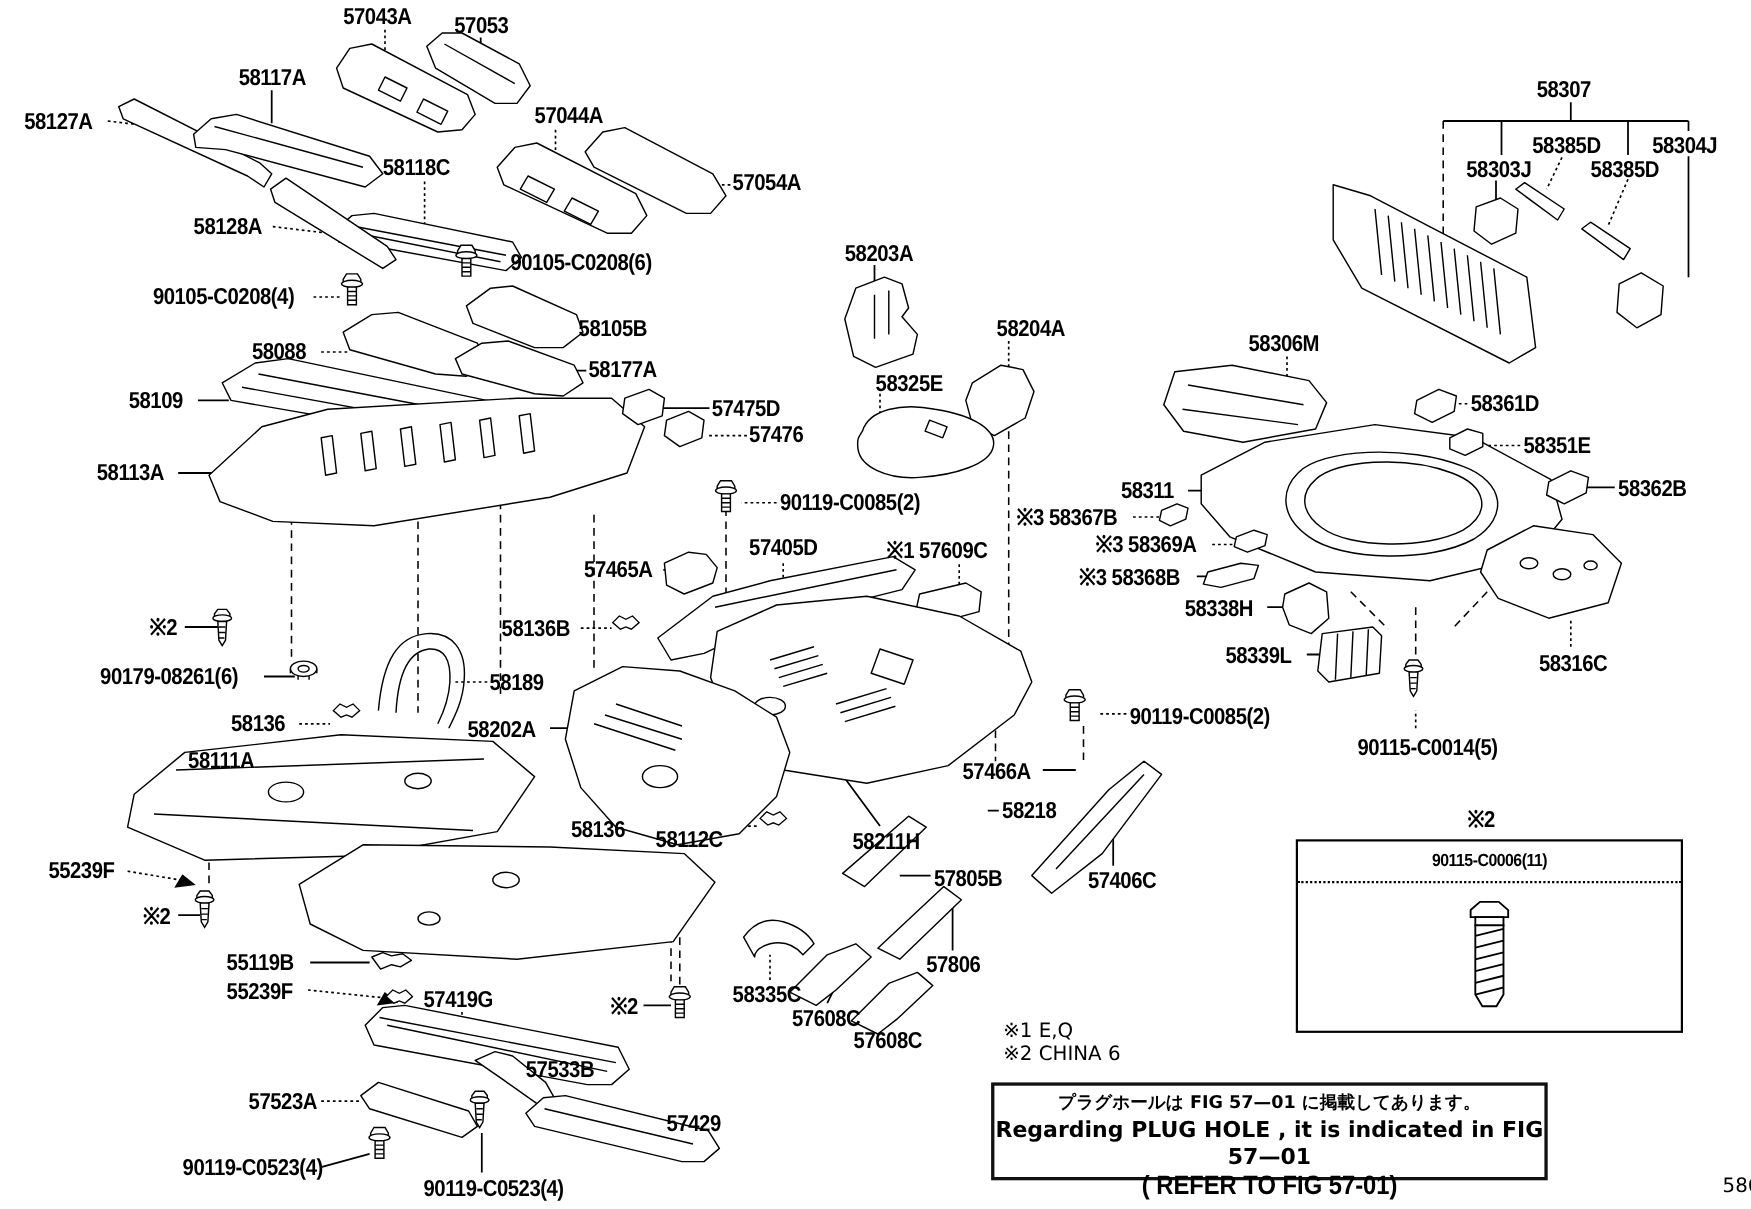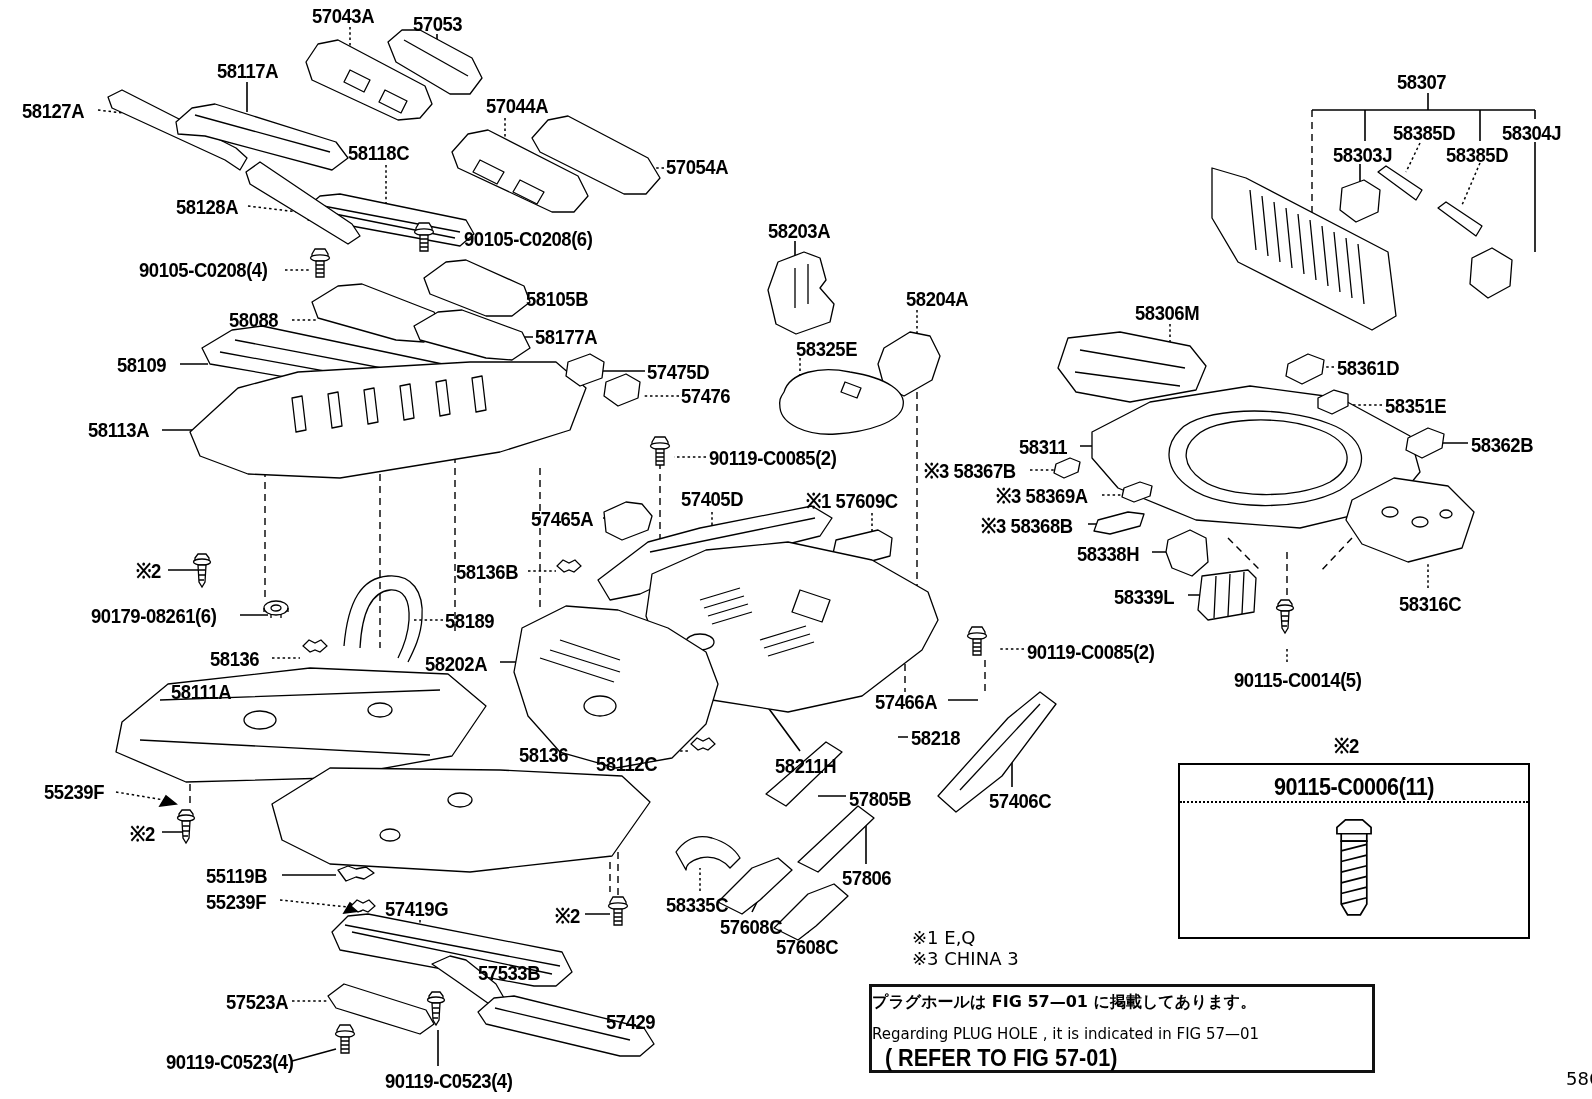--- a/index.html
+++ b/index.html
@@ -7,29 +7,29 @@
           font-family:"Liberation Sans",sans-serif;color:#000;}
   #art{position:absolute;left:0;top:0;}
   .lbl{position:absolute;font-weight:bold;font-size:21px;line-height:1;white-space:nowrap;
        letter-spacing:-0.5px;transform:scaleX(.88);transform-origin:0 0;color:#000;}
   .lbl.n{font-weight:normal;font-size:18px;letter-spacing:0;transform:none;
          font-family:"DejaVu Sans",sans-serif;}
   .ref-table{position:absolute;left:1178px;top:763px;width:348px;height:172px;
              border:2px solid #000;display:flex;}
   .ref-table .col{flex:1;display:flex;flex-direction:column;}
   .ref-table .col + .col{border-left:2px dotted #000;}
-  .ref-table .hdr{height:36px;border-bottom:2px dotted #000;display:flex;align-items:flex-end;
-                  justify-content:center;font-weight:bold;font-size:24px;letter-spacing:-0.5px;}
+  .ref-table .hdr{height:36px;border-bottom:2px dotted #000;display:flex;align-items:center;
+                  justify-content:center;font-weight:bold;font-size:16px;letter-spacing:-0.5px;}
   .ref-table .hdr span{transform:scaleX(.9);white-space:nowrap;}
   .ref-table .cell{flex:1;display:flex;align-items:center;justify-content:center;}
   .tbl-note{position:absolute;left:1334px;top:735px;font-weight:bold;font-size:21px;}
-  .info-box{position:absolute;left:869px;top:984px;width:500px;height:78px;border:3px solid #111;
-            padding-top:5px;box-sizing:content-box;}
+  .info-box{position:absolute;left:901px;top:984px;width:500px;height:78px;border:3px solid #111;
+            text-align:center;padding-top:5px;box-sizing:content-box;}
   .info-box .jp{font-size:16px;font-weight:bold;font-family:"DejaVu Sans",sans-serif;}
-  .info-box .en{font-size:15px;margin-top:12px;font-family:"DejaVu Sans",sans-serif;}
+  .info-box .en{font-size:20px;margin-top:2px;font-family:"DejaVu Sans",sans-serif;font-weight:bold;}
   .info-box .ref{font-size:24px;font-weight:bold;margin-top:1px;}
   .info-box .ref span{display:inline-block;transform:scaleX(.9);}
   .fig-num{position:absolute;left:1566px;top:1068px;font-size:18px;
            font-family:"DejaVu Sans",sans-serif;}
 </style>
 </head>
 <body>
 
 <div class="canvas">
 
@@ -262,21 +262,21 @@
       <div class="lbl" style="left: 1471px; top: 434px;">58362B</div>
       <div class="lbl" style="left: 1019px; top: 436px;">58311</div>
       <div class="lbl" style="left: 924px; top: 460px;">※3 58367B</div>
       <div class="lbl" style="left: 996px; top: 485px;">※3 58369A</div>
       <div class="lbl" style="left: 981px; top: 515px;">※3 58368B</div>
       <div class="lbl" style="left: 1077px; top: 543px;">58338H</div>
       <div class="lbl" style="left: 1114px; top: 586px;">58339L</div>
       <div class="lbl" style="left: 1399px; top: 593px;">58316C</div>
       <div class="lbl" style="left: 1234px; top: 669px;">90115-C0014(5)</div>
       <div class="lbl n" style="left: 912px; top: 929px;">※1 E,Q</div>
-      <div class="lbl n" style="left: 912px; top: 950px;">※3 CHINA 3</div>
+      <div class="lbl n" style="left: 912px; top: 950px;">※2 CHINA 6</div>
     </div>
 
 <div class="tbl-note lbl">※2</div>
 
 <div class="ref-table">
   <div class="col">
     <div class="hdr">
           <span>90115-C0006(11)</span>
         </div>
     <div class="cell">

